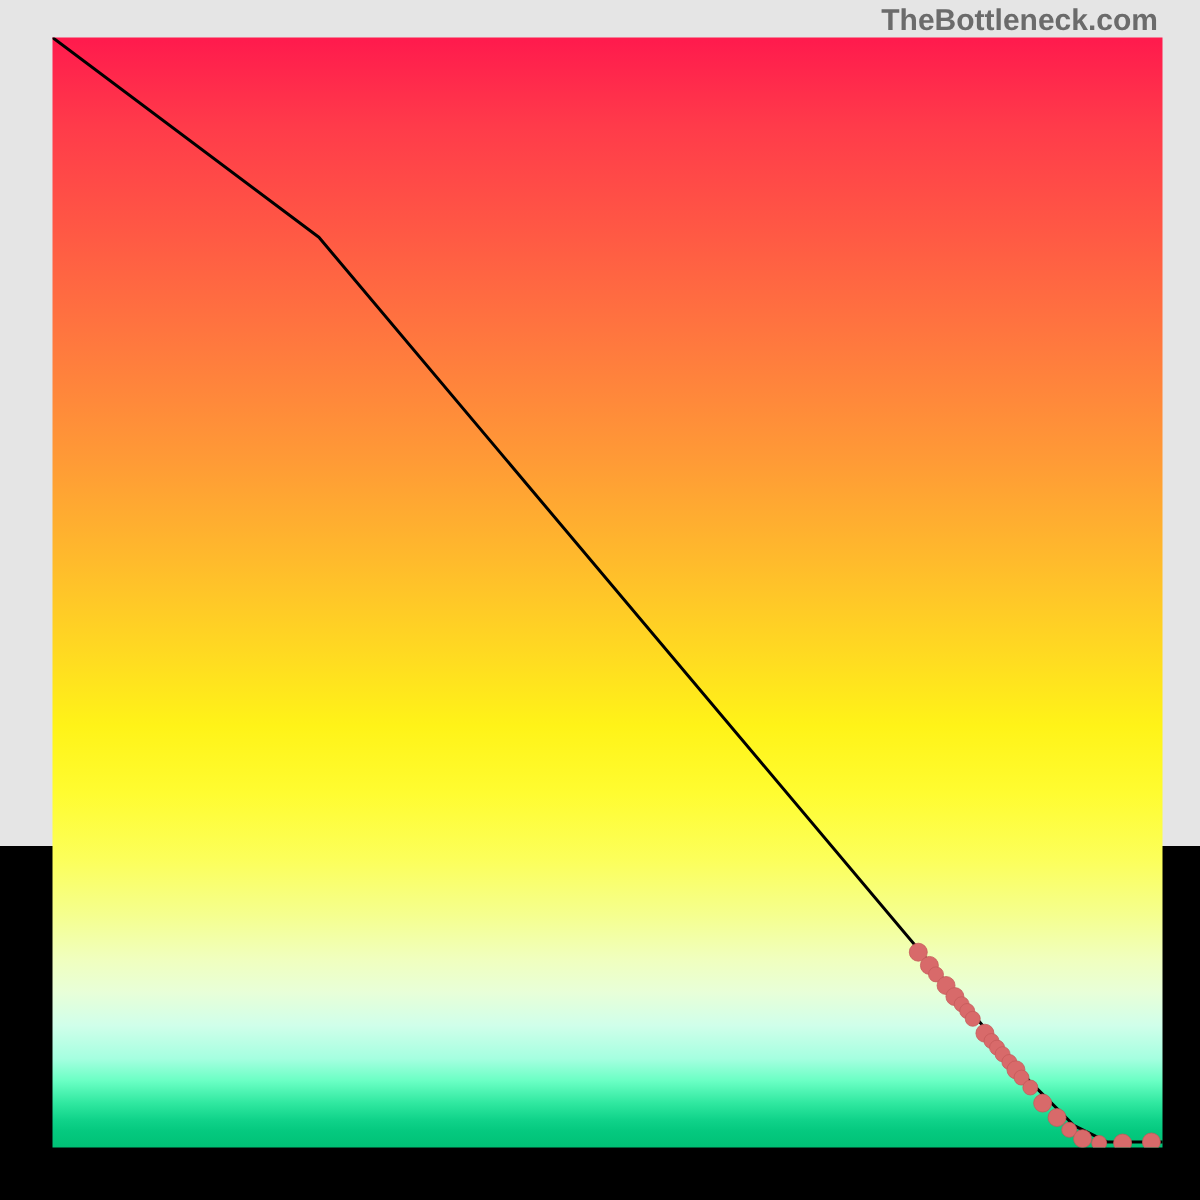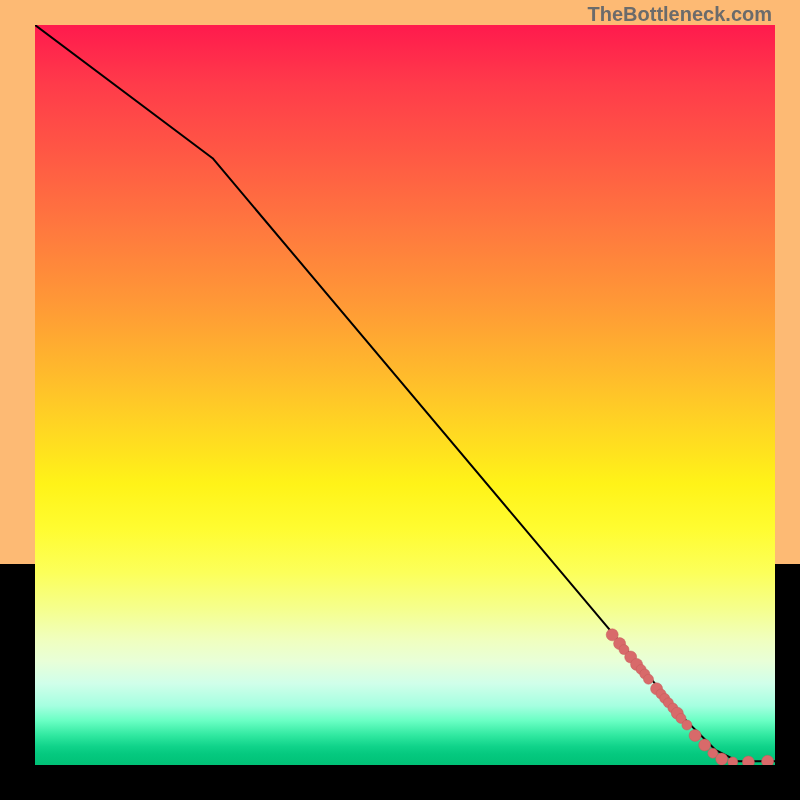--- a/index.html
+++ b/index.html
@@ -8,21 +8,21 @@
     width: 800px;
     height: 800px;
     overflow: hidden;
     font-family: Arial, Helvetica, sans-serif;
     background: #000;
   }
   .frame {
     position: relative;
     width: 800px;
     height: 564px;
-    background: #fdba74;
+    background: #e5e5e5;
   }
   .plot {
     position: absolute;
     left: 35px;
     top: 25px;
     width: 740px;
     height: 740px;
     
     background: linear-gradient(to bottom,
       #ff1a4d 0%,

